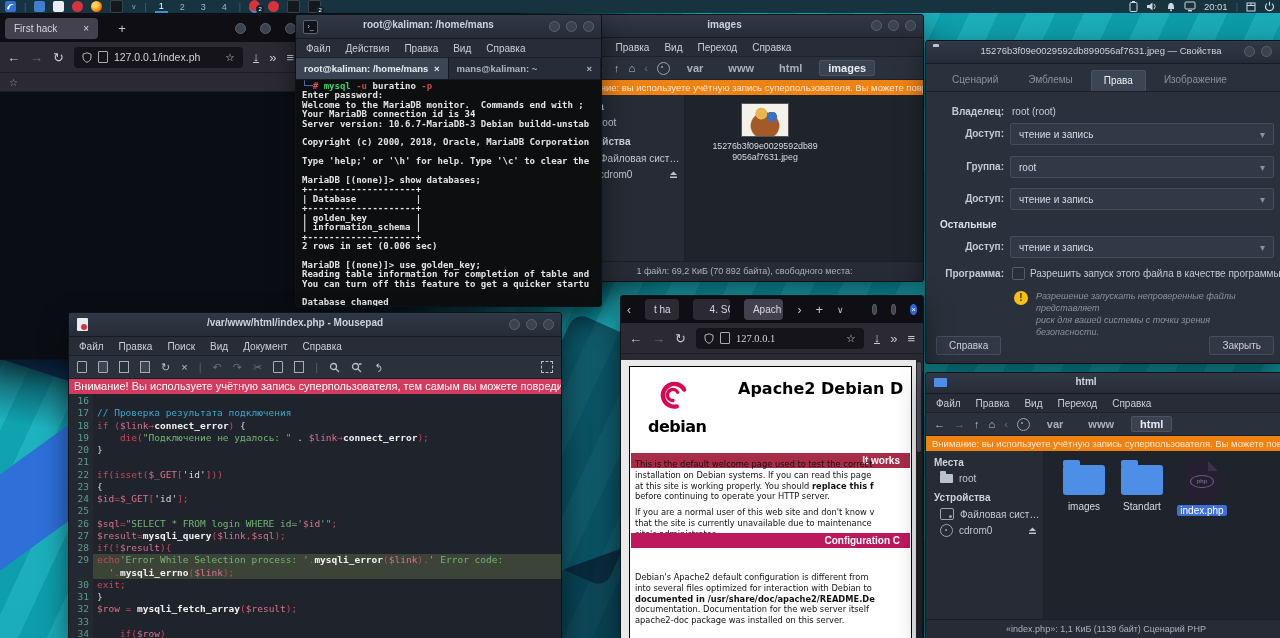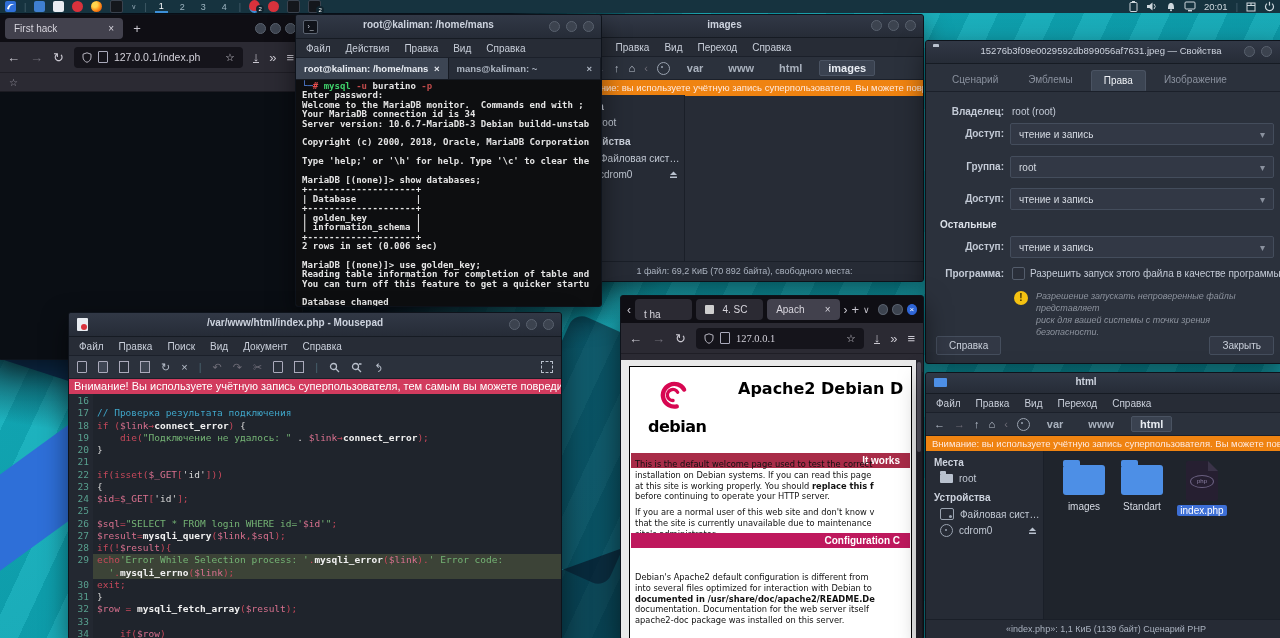--- a/index.html
+++ b/index.html
@@ -31,21 +31,21 @@
     background:#2b313c;color:#b9c0cc;font-size:11px;border-bottom:1px solid #1b202a;}
   .warnbar{height:16px;line-height:16px;background:#ef8311;color:#ffe9df;font-size:9.5px;
     padding:0 6px;white-space:nowrap;overflow:hidden;}
   .statusbar{position:absolute;left:0;right:0;bottom:0;height:19px;line-height:19px;
     background:#262b35;border-top:1px solid #1a1f28;color:#aab2bf;font-size:9px;text-align:center;
     white-space:nowrap;overflow:hidden;}
   .pathbtn{padding:1px 8px;border-radius:2px;color:#a9b1bd;font-weight:bold;}
   .pathbtn.active{background:#3a4250;border:1px solid #4a5362;color:#e8ecf2;font-weight:bold;}
   
   .ffwin{background:#1c1b22;}
-  .fftabrow{display:flex;align-items:center;height:27px;background:#0f0e14;gap:4px;padding:0 6px;}
+  .fftabrow{display:flex;align-items:center;height:27px;background:#0f0e14;gap:14px;padding:0 6px;}
   .fftab{display:flex;align-items:center;gap:8px;height:21px;padding:0 9px;border-radius:4px;
     background:#2b2a33;color:#d8d6de;font-size:10px;max-width:150px;white-space:nowrap;overflow:hidden;}
   .fftab.active{background:#42414d;}
   .ffnav{display:flex;align-items:center;height:30px;background:#2b2a33;gap:10px;padding:0 8px;
     color:#c9c7d0;font-size:13px;}
   .urlpill{display:flex;align-items:center;gap:6px;background:#15141b;border-radius:4px;
     height:21px;padding:0 8px;color:#d3d1da;font-size:10.5px;flex:1;}
   .ffbkm{display:flex;align-items:center;height:18px;background:#2b2a33;
     border-top:1px solid #1f1e26;padding:0 10px;color:#b9b7c2;font-size:10px;}
   .dim{color:#6f6d78;}
@@ -290,20 +290,30 @@
           <span class="disc"></span>
           <span style="flex:1;">cdrom0</span>
           <span style="margin-right:6px;">
             <svg width="9" height="9" viewBox="0 0 9 9">
                 <path d="M1 5 H8 L4.5 1.5 Z" fill="#b9c2cf"></path>
                 <rect x="1" y="6.5" width="7" height="1.5" fill="#b9c2cf"></rect>
               </svg>
             </span>
           </div>
       </div>
+      <div style="flex:1;background:#1f242c;position:relative;">
+        <div class="r" style="left:25px;top:8px;width:110px;text-align:center;">
+          <div style="width:46px;height:32px;margin:0 auto;background:
+               radial-gradient(circle at 65% 40%, #3b6fc4 0 14%, transparent 15%),
+               radial-gradient(circle at 42% 30%, #e8b64c 0 16%, transparent 18%),
+               radial-gradient(ellipse at 50% 68%, #a35a26 0 42%, transparent 46%),#f3f1ea;
+               border:1px solid #555;"></div>
+          <div class="filelabel" style="margin-top:4px;font-size:8.8px;line-height:10.5px;word-break:break-all;">15276b3f09e0029592db899056af7631.jpeg</div>
+        </div>
+      </div>
     </div>
     <div class="statusbar">1 файл: 69,2 КиБ (70 892 байта), свободного места:</div>
   </div>
 
   <div class="win" style="left:295px;top:14px;width:305px;height:291px;z-index:4;">
     <div class="tbar" style="height:23px;">
       <span class="r" style="left:7px;top:5px;width:13px;height:12px;background:#10131a;border:1px solid #5a626f;border-radius:2px;color:#cfd5df;font-size:7px;line-height:11px;text-align:center;">›_</span>
       <span class="title">root@kaliman: /home/mans</span>
       <span class="wbtns" style="top:6px;">
         <span class="wbtn"></span>
@@ -498,21 +508,21 @@
 </span><span class="pl">}
 </span><span class="vr">$row</span><span class="pn"> = </span><span class="fn">mysqli_fetch_array</span><span class="pn">(</span><span class="vr">$result</span><span class="pn">);
 
 </span><span class="pl">    </span><span class="kw">if(</span><span class="vr">$row</span><span class="pn">)</span></pre>
     </div>
   </div>
 
   <div class="win ffwin" style="left:620px;top:295px;width:302px;height:343px;z-index:7;">
     <div class="fftabrow">
       <span style="font-size:12px;color:#c9c7d0;">‹</span>
-      <div class="fftab" style="width:42px;align-items:flex-end;">
+      <div class="fftab" style="width:42px;">
         <span>t ha</span>
         </div>
       <div class="fftab" style="width:52px;">
         <span style="width:9px;height:9px;background:#cfcfcf;display:inline-block;border-radius:1px;"></span>
         <span>4. SC</span>
         </div>
       <div class="fftab active" style="width:58px;">
         <span style="flex:1;">Apach</span>
         <span>×</span>
         </div>

